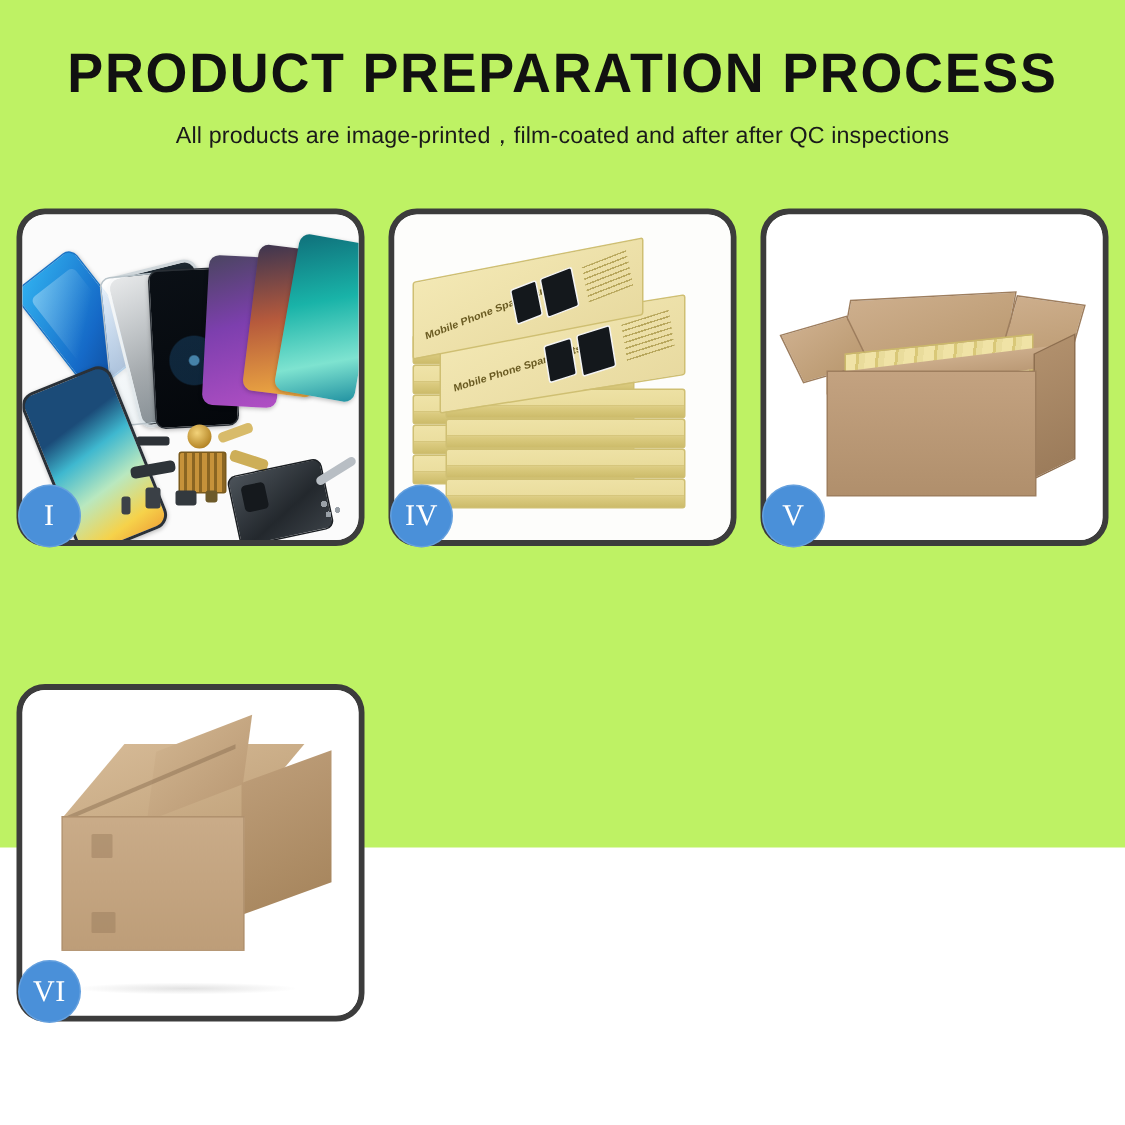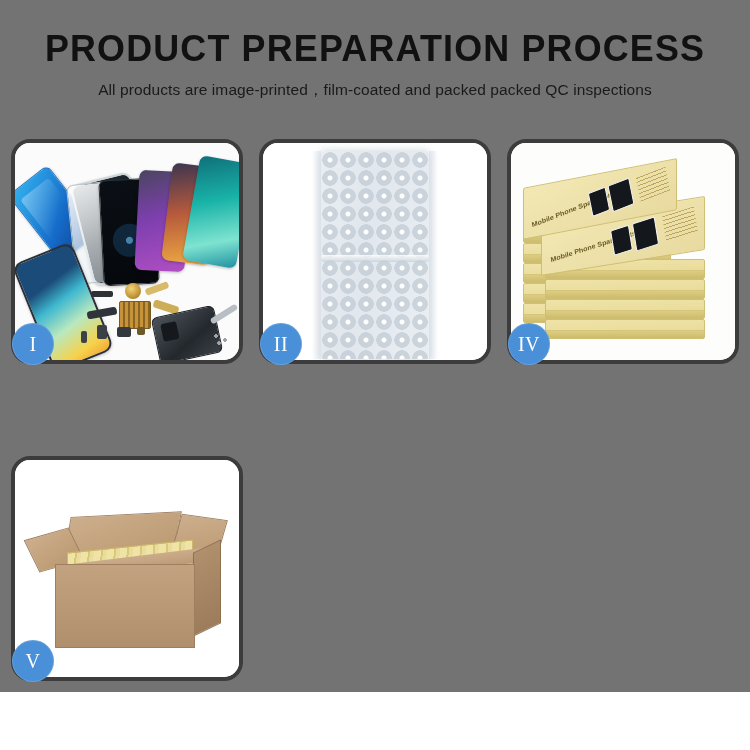--- a/index.html
+++ b/index.html
@@ -9,23 +9,23 @@
   }
   body {
     width: 750px;
     height: 750px;
     font-family: "Liberation Sans", sans-serif;
     overflow: hidden;
     position: relative;
   }
   .page {
     width: 750px;
-    height: 692px;
+    height: 565px;
     position: relative;
-    background: #737373;
+    background: #bef264;
     box-sizing: border-box;
   }
 
   
   .header {
     padding-top: 28px;
     text-align: center;
   }
   .title {
     font-family: "Liberation Sans", sans-serif;
@@ -379,21 +379,21 @@
     background: radial-gradient(ellipse at center, rgba(120,120,120,0.22), rgba(255,255,255,0) 70%);
   }
 </style>
 </head>
 <body>
 
 <div class="page">
 
   <div class="header">
     <div class="title">PRODUCT PREPARATION PROCESS</div>
-    <div class="subtitle">All products are image-printed，film-coated and packed packed QC inspections</div>
+    <div class="subtitle">All products are image-printed，film-coated and after after QC inspections</div>
   </div>
 
   <div class="grid">
 
     <div class="panel p1">
       <div class="panel-inner">
         <div class="phone-fan">
           <div class="scr blue-flat"></div>
           <div class="scr dark-glass"></div>
           <div class="scr clear-film"></div>
@@ -413,27 +413,20 @@
           <div class="part btn1"></div>
           <div class="part btn2"></div>
           <div class="part backplate"></div>
           <div class="part screws"></div>
           <div class="part tool"></div>
         </div>
       </div>
       <div class="badge">I</div>
     </div>
 
-    <div class="panel p2">
-      <div class="panel-inner">
-        <div class="bubblewrap"></div>
-        <div class="wrap-seam"></div>
-      </div>
-      <div class="badge">II</div>
-    </div>
 
 
     <div class="panel p4">
       <div class="panel-inner">
         <div class="stack">
 
           <div class="kbox" style="left:12px; top:160px; width:146px; height:18px;">
               <div class="edge"></div>
             </div>
           <div class="kbox" style="left:12px; top:140px; width:146px; height:18px;">
@@ -486,15 +479,28 @@
         <div class="flap left"></div>
         <div class="flap right"></div>
         <div class="contents"></div>
         <div class="carton-toprim"></div>
         <div class="carton-rside"></div>
         <div class="carton-body"></div>
       </div>
       <div class="badge">V</div>
     </div>
 
+    <div class="panel p6">
+      <div class="panel-inner">
+        <div class="cart6-top"></div>
+        <div class="cart6-top2"></div>
+        <div class="cart6-seam"></div>
+        <div class="cart6-side"></div>
+        <div class="cart6-front"></div>
+        <div class="cart6-tape t1"></div>
+        <div class="cart6-tape t2"></div>
+        <div class="cart6-shadow"></div>
+      </div>
+      <div class="badge">VI</div>
+    </div>
 
   </div>
 </div>
 
 </body></html>

